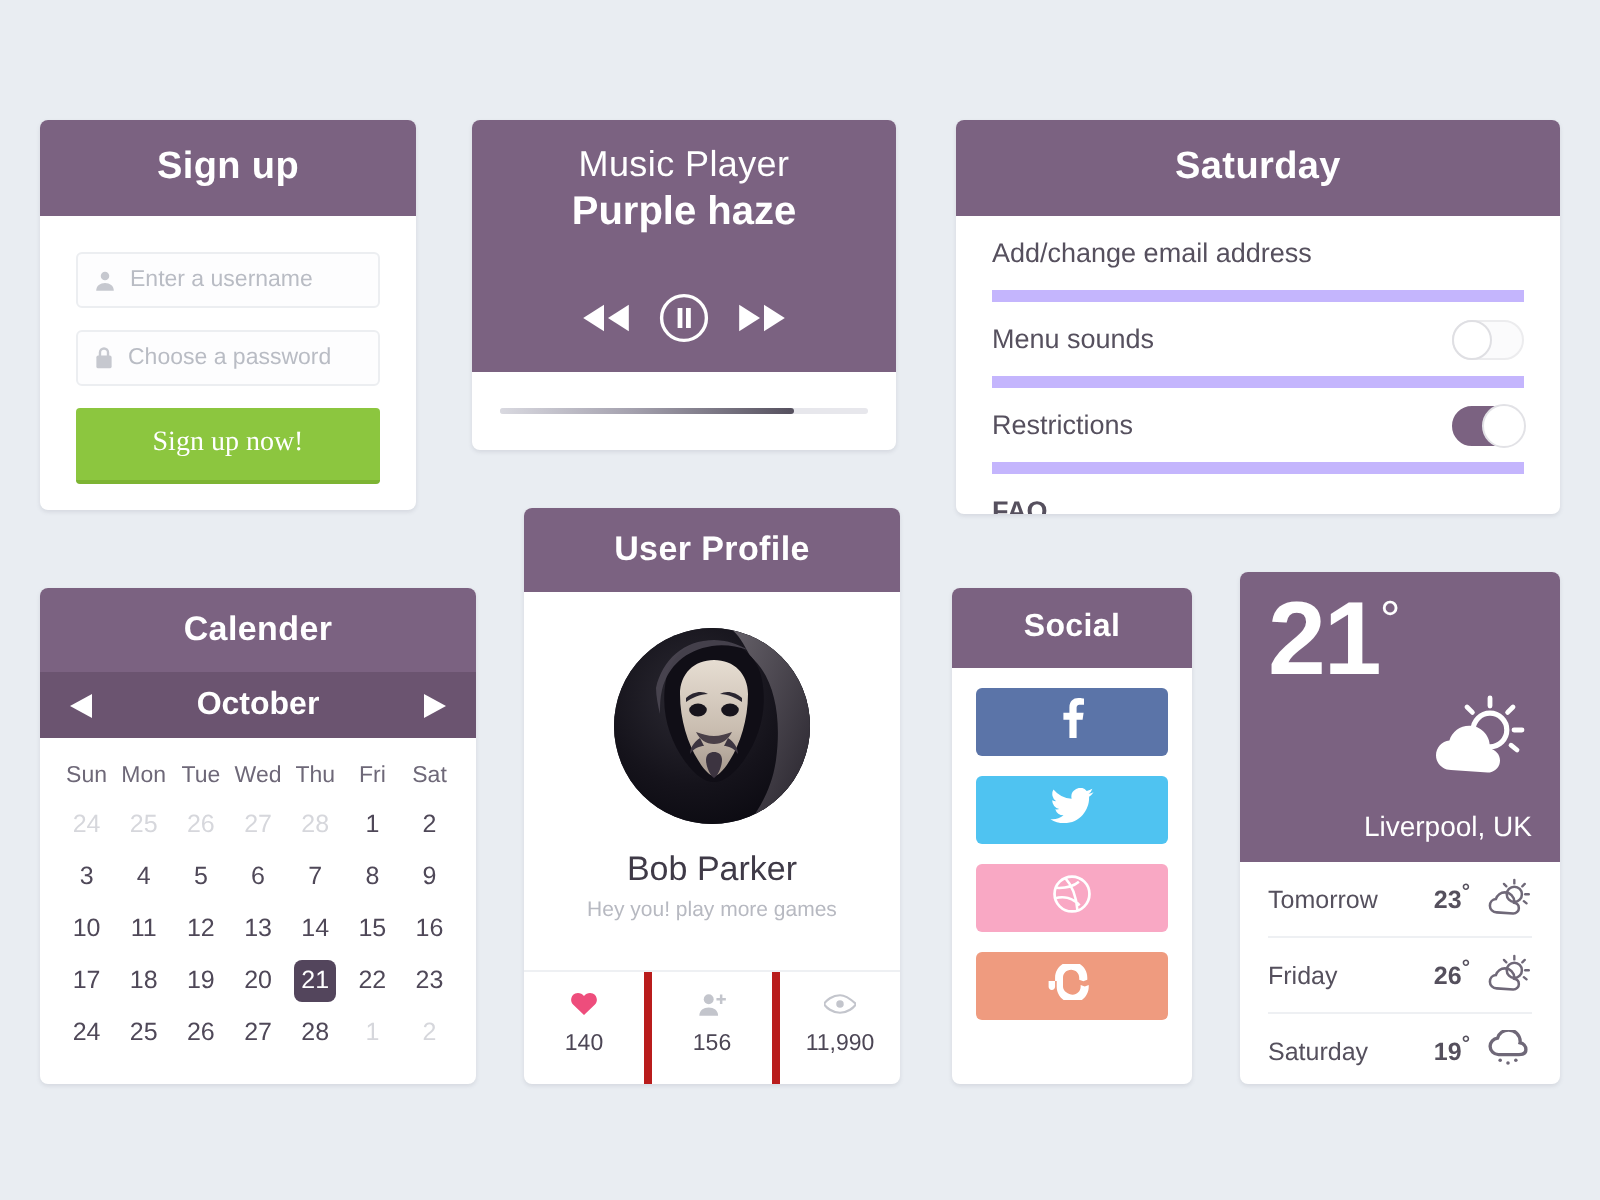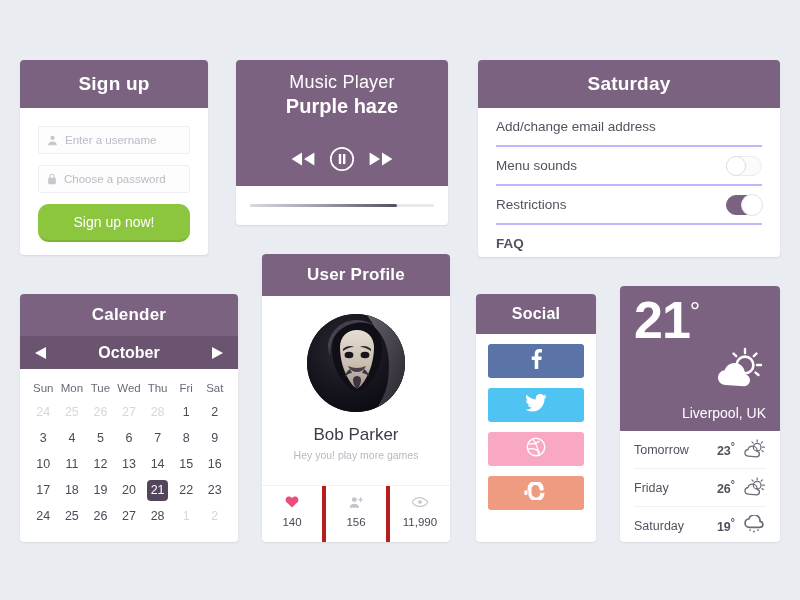--- a/index.html
+++ b/index.html
@@ -48,24 +48,24 @@
   .input-row .ficon { margin-right: 7px; display: flex; align-items: center; }
   .input-row .ph { font-size: 11.5px; color: #b9bcc4; }
   .signup-btn {
     display: block;
     width: 100%;
     height: 38px;
     margin-top: 3px;
     background: #8cc63f;
     border: none;
     border-bottom: 2px solid #7db433;
-    border-radius: 11px;
+    border-radius: 2px;
     color: #ffffff;
     font-size: 14px;
-    font-family: Liberation Sans, sans-serif;
+    font-family: Liberation Serif, serif;
     cursor: pointer;
   }
 
   
   #music-card { left: 236px; top: 60px; width: 212px; height: 165px; }
   .music-top {
     background: #7b6281;
     height: 126px;
     color: #fff;
     text-align: center;
@@ -101,21 +101,21 @@
 
   
   #settings-card { left: 478px; top: 60px; width: 302px; height: 197px; }
   #settings-card .card-header { height: 48px; line-height: 48px; font-size: 19px; }
   .setting-row {
     display: flex;
     align-items: center;
     justify-content: space-between;
     height: 37px;
     margin: 0 18px;
-    border-bottom: 2px solid #c4b5fd;
+    border-bottom: 6px solid #c4b5fd;
     font-size: 13.5px;
     color: #56505e;
   }
   .setting-row:last-child { border-bottom: none; font-weight: bold; }
   .toggle {
     width: 36px;
     height: 20px;
     border-radius: 10px;
     position: relative;
     box-sizing: border-box;

